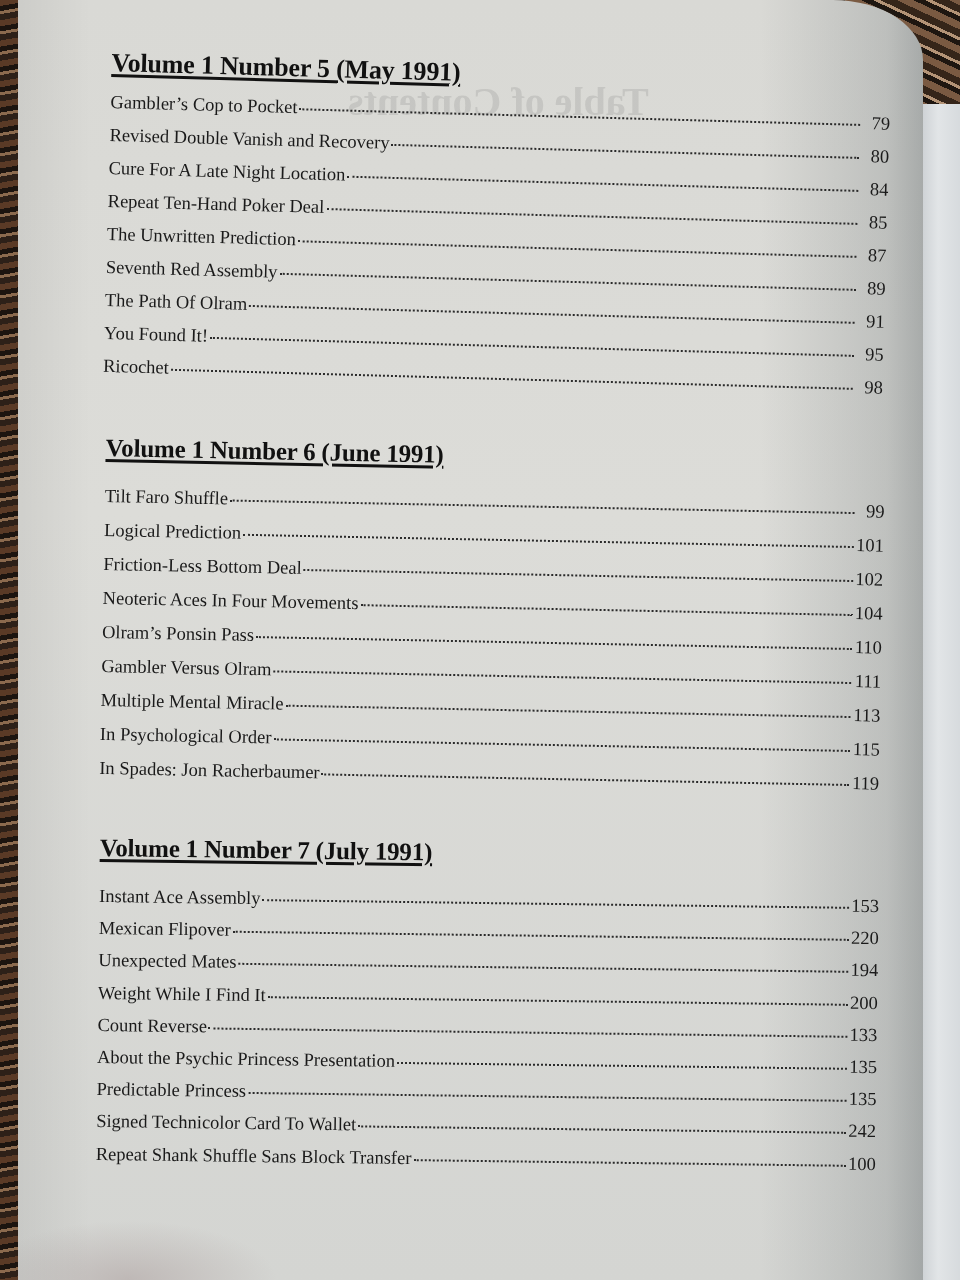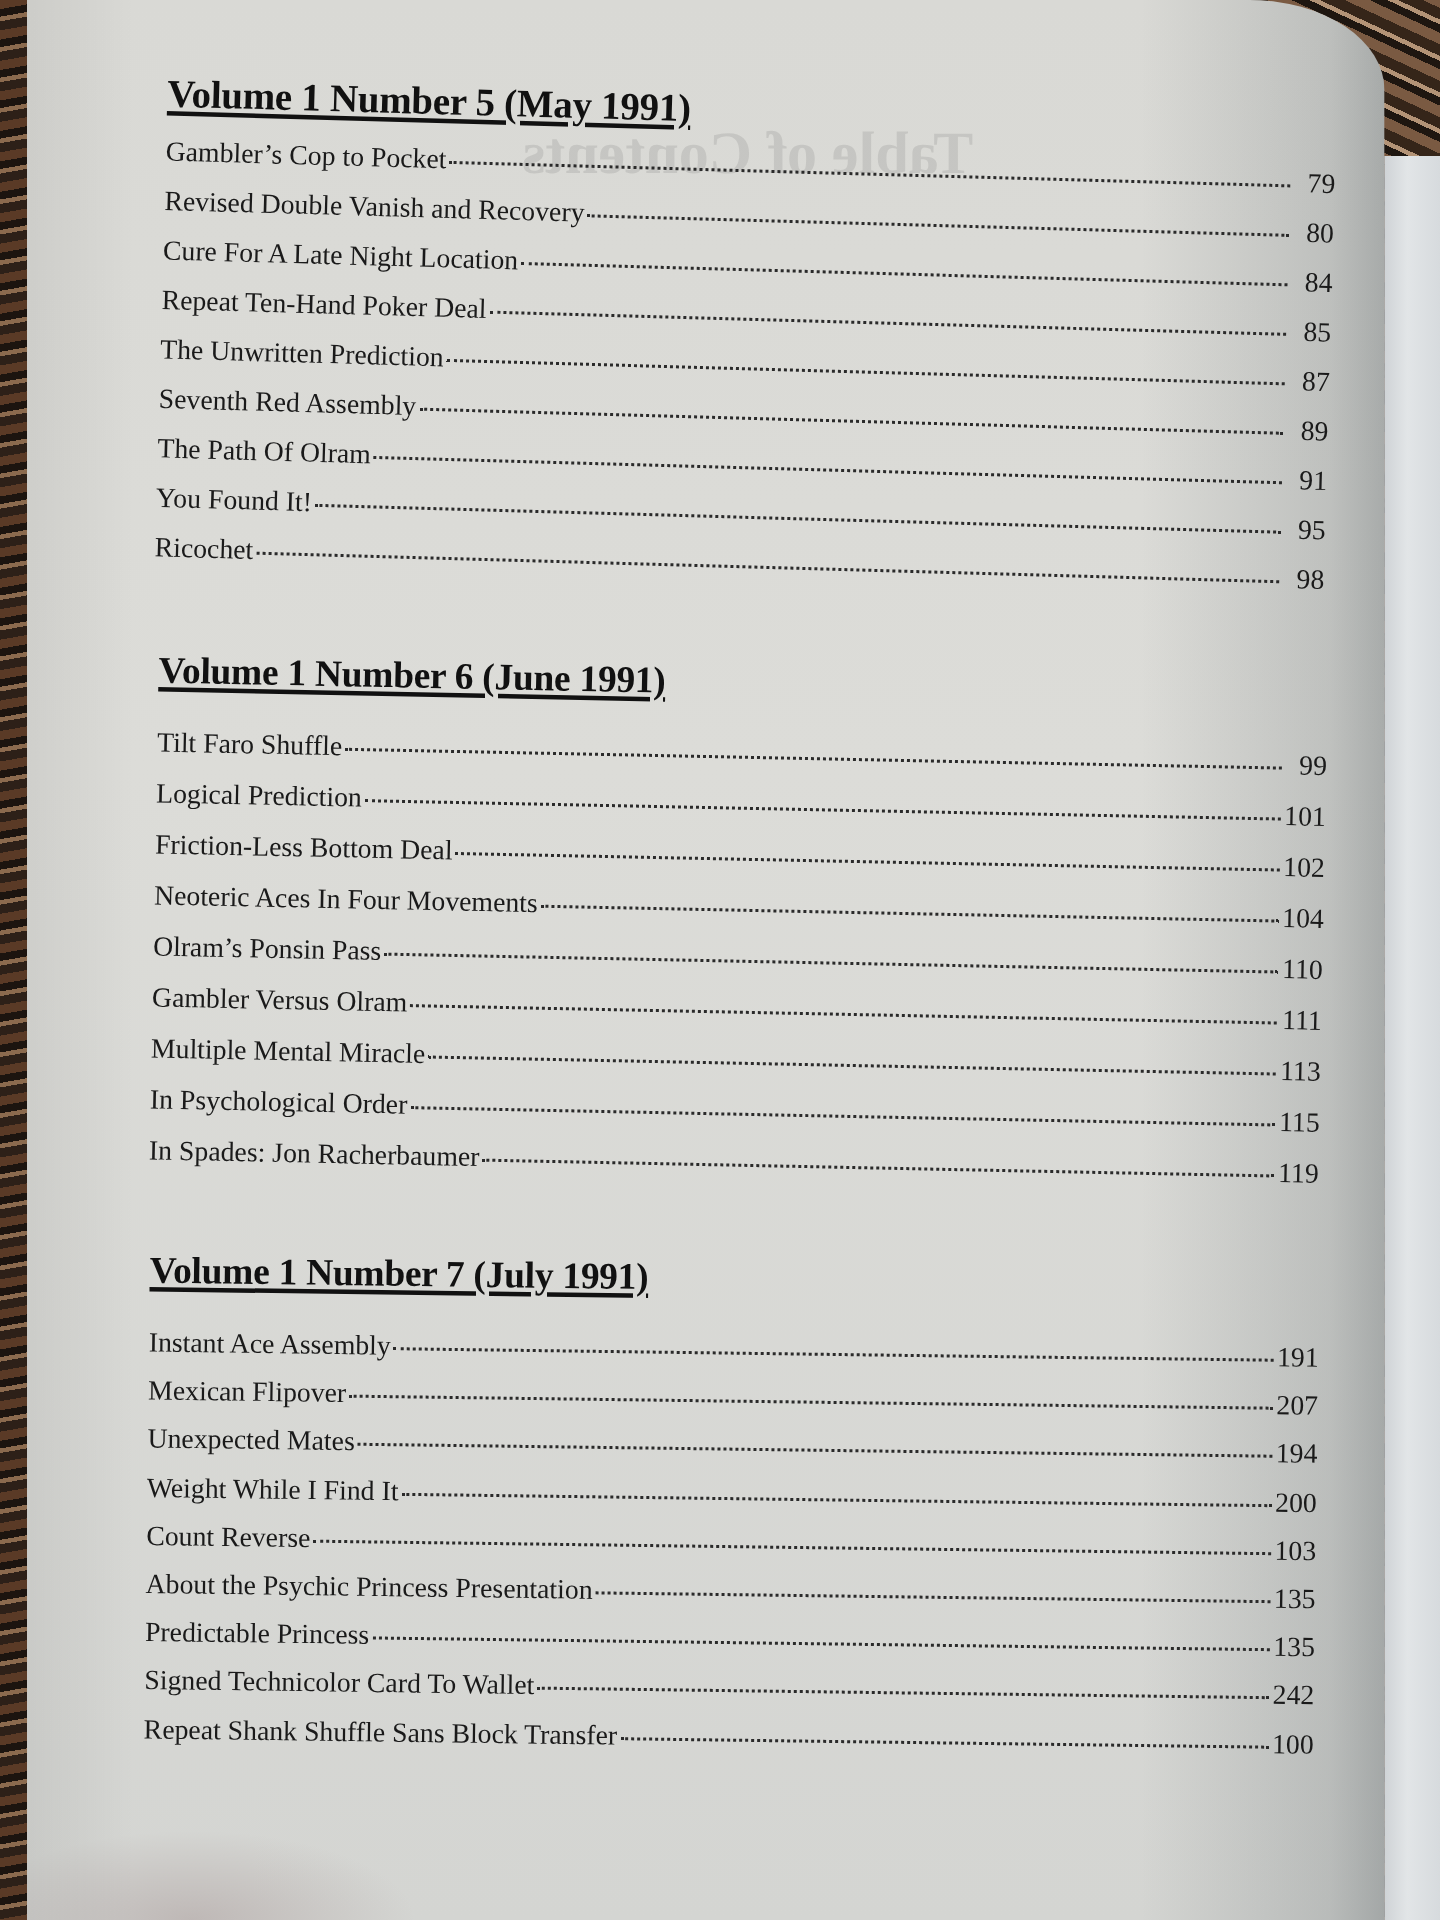--- a/index.html
+++ b/index.html
@@ -263,41 +263,41 @@
           </li>
       </ul>
     </section>
 
     <section class="section sec-7">
       <h2 class="section-title">Volume 1 Number 7 (July 1991)</h2>
       <ul class="toc-list">
         <li class="toc-item">
             <span class="toc-title">Instant Ace Assembly</span>
             <span class="toc-leader"></span>
-            <span class="toc-page">191</span>
+            <span class="toc-page">153</span>
           </li>
         <li class="toc-item">
             <span class="toc-title">Mexican Flipover</span>
             <span class="toc-leader"></span>
-            <span class="toc-page">207</span>
+            <span class="toc-page">220</span>
           </li>
         <li class="toc-item">
             <span class="toc-title">Unexpected Mates</span>
             <span class="toc-leader"></span>
             <span class="toc-page">194</span>
           </li>
         <li class="toc-item">
             <span class="toc-title">Weight While I Find It</span>
             <span class="toc-leader"></span>
             <span class="toc-page">200</span>
           </li>
         <li class="toc-item">
             <span class="toc-title">Count Reverse</span>
             <span class="toc-leader"></span>
-            <span class="toc-page">103</span>
+            <span class="toc-page">133</span>
           </li>
         <li class="toc-item">
             <span class="toc-title">About the Psychic Princess Presentation</span>
             <span class="toc-leader"></span>
             <span class="toc-page">135</span>
           </li>
         <li class="toc-item">
             <span class="toc-title">Predictable Princess</span>
             <span class="toc-leader"></span>
             <span class="toc-page">135</span>

